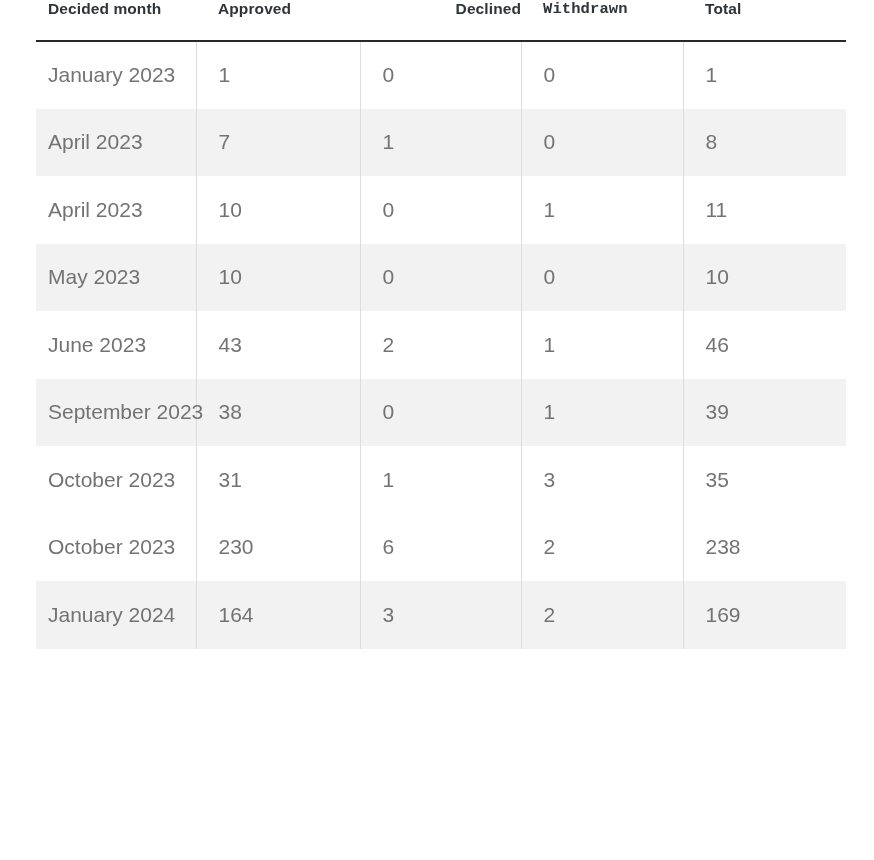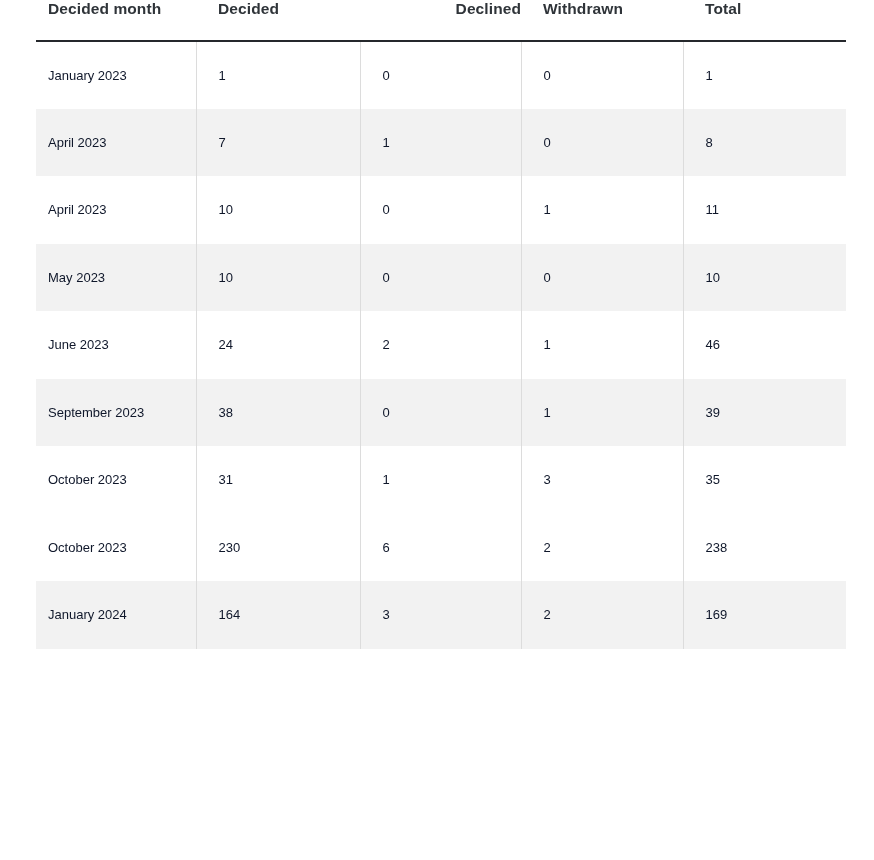--- a/index.html
+++ b/index.html
@@ -48,33 +48,33 @@
     border-bottom: 2px solid #25282c;
     white-space: nowrap;
   }
   thead th .th-inner {
     display: block;
     padding-left: 12px;
   }
   thead th.th-month .th-inner { padding-left: 12px; }
   thead th.th-approved .th-inner { padding-left: 22px; }
   thead th.th-declined .th-inner { padding-left: 22px; text-align: right; }
-  thead th.th-withdrawn .th-inner { padding-left: 22px; }
+  thead th.th-withdrawn .th-inner { padding-left: 22px; font-family: Liberation Mono, monospace; }
   thead th.th-total .th-inner { padding-left: 22px; }
 
   tbody tr {
     height: 67.5px;
   }
   tbody tr.striped {
     background: #f2f2f2;
   }
 
   tbody td {
-    color: #0f172a;
-    font-size: 13px;
+    color: #737373;
+    font-size: 21px;
     vertical-align: middle;
     padding: 0;
     border-right: 1px solid #dcdcdc;
     white-space: nowrap;
   }
   tbody td .td-inner {
     display: block;
     padding-left: 22px;
   }
   tbody td.cell-month .td-inner {
@@ -95,21 +95,21 @@
       <col class="c-declined">
       <col class="c-withdrawn">
       <col class="c-total">
     </colgroup>
     <thead>
       <tr>
         <th class="th-month">
           <span class="th-inner">Decided month</span>
         </th>
         <th class="th-approved">
-          <span class="th-inner">Decided</span>
+          <span class="th-inner">Approved</span>
         </th>
         <th class="th-declined">
           <span class="th-inner">Declined</span>
         </th>
         <th class="th-withdrawn">
           <span class="th-inner">Withdrawn</span>
         </th>
         <th class="th-total">
           <span class="th-inner">Total</span>
         </th>
@@ -182,21 +182,21 @@
           </td>
           <td class="cell-total">
             <span class="td-inner">10</span>
           </td>
         </tr>
         <tr>
           <td class="cell-month">
             <span class="td-inner">June 2023</span>
           </td>
           <td class="cell-approved">
-            <span class="td-inner">24</span>
+            <span class="td-inner">43</span>
           </td>
           <td class="cell-declined">
             <span class="td-inner">2</span>
           </td>
           <td class="cell-withdrawn">
             <span class="td-inner">1</span>
           </td>
           <td class="cell-total">
             <span class="td-inner">46</span>
           </td>

